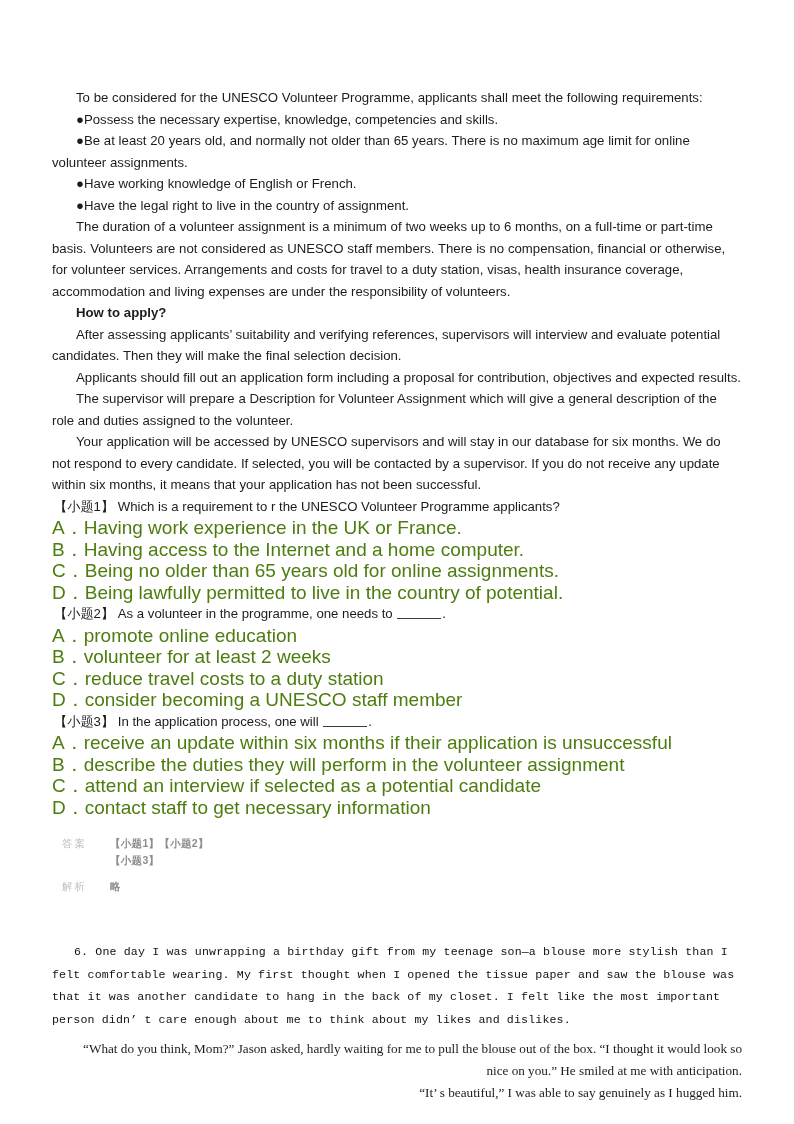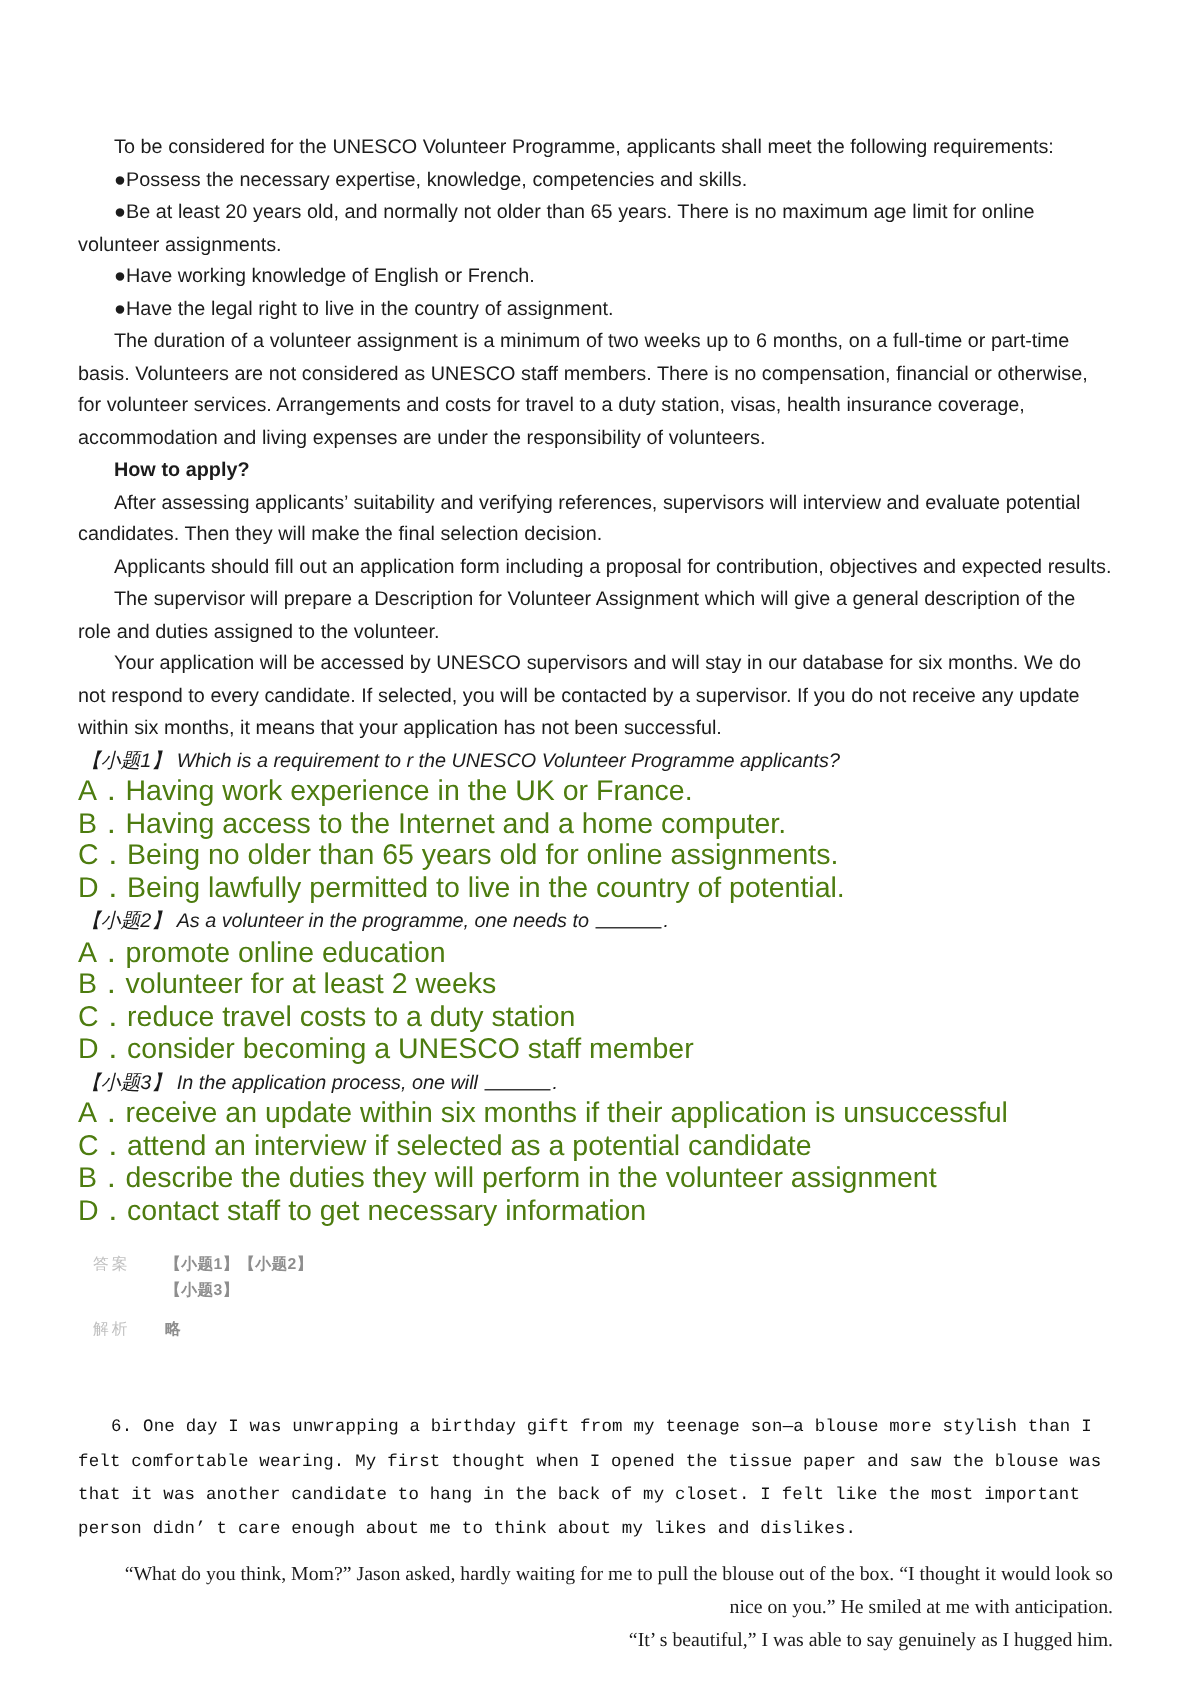--- a/index.html
+++ b/index.html
@@ -54,21 +54,20 @@
   }
 
   
   .qline {
     font-family: "Liberation Sans", sans-serif;
     font-size: 13.2px;
     line-height: 21.5px;
     color: #1c1c1c;
     margin: 0;
     padding-left: 2px;
-    font-style: italic;
   }
   .opt {
     font-family: "Liberation Sans", sans-serif;
     font-size: 19px;
     line-height: 21.5px;
     color: #4d7c0f;
     margin: 0;
     padding-left: 0px;
   }
   .opt .lbl {
@@ -200,24 +199,24 @@
         <span class="lbl">D．</span><span>consider becoming a UNESCO staff member</span>
       </p>
 
       <p class="qline">
         <span>【小题3】</span><span>&nbsp;</span><span>In the application process, one will</span><span>&nbsp;</span><span class="blank"></span><span>.</span>
       </p>
       <p class="opt">
         <span class="lbl">A．</span><span>receive an update within six months if their application is unsuccessful</span>
       </p>
       <p class="opt">
+        <span class="lbl">B．</span><span>describe the duties they will perform in the volunteer assignment</span>
+      </p>
+      <p class="opt">
         <span class="lbl">C．</span><span>attend an interview if selected as a potential candidate</span>
-      </p>
-      <p class="opt">
-        <span class="lbl">B．</span><span>describe the duties they will perform in the volunteer assignment</span>
       </p>
       <p class="opt">
         <span class="lbl">D．</span><span>contact staff to get necessary information</span>
       </p>
     </div>
 
     <div class="answer-block">
       <div class="ans-row">
         <span class="ans-label">答案</span>
         <span class="ans-val">【小题1】【小题2】</span>

